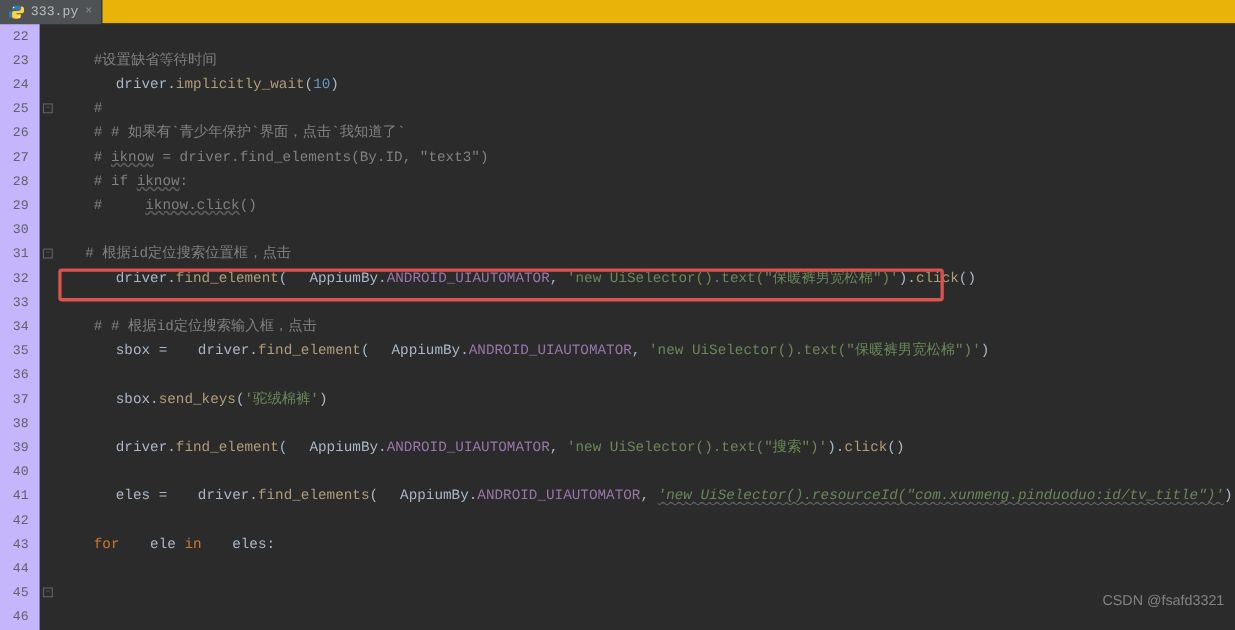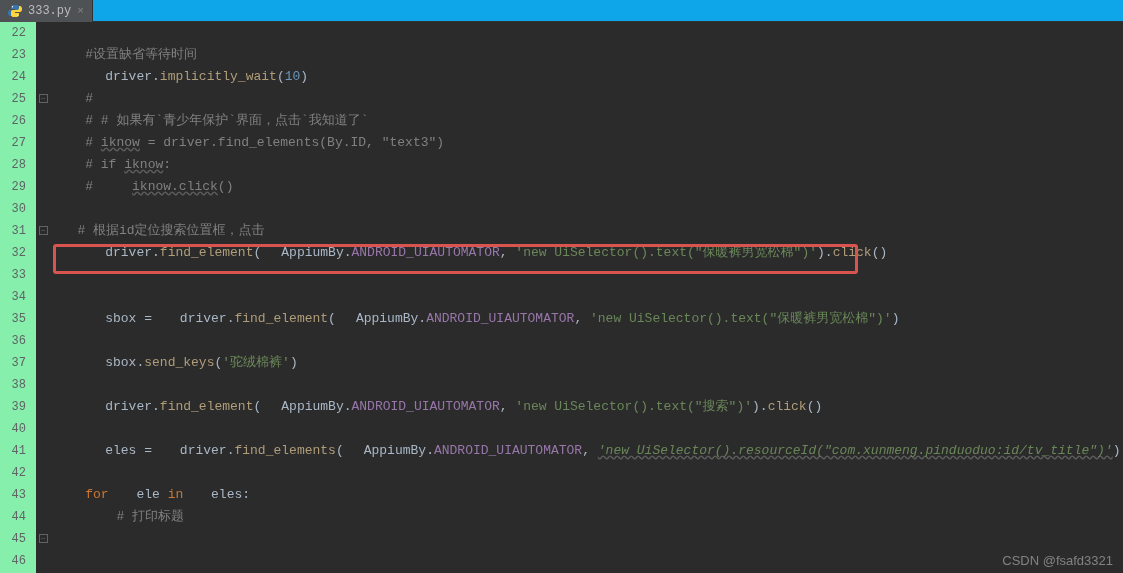--- a/index.html
+++ b/index.html
@@ -7,21 +7,21 @@
     background: #2b2b2b;
     font-family: "Consolas", "Monaco", "Courier New", monospace;
     font-size: 13px;
     color: #a9b7c6;
     width: 1123px;
     height: 573px;
     overflow: hidden;
     position: relative;
   }
   .tab-bar {
-    background: #0ea5e9;
+    background: #eab308;
     height: 22px;
     display: flex;
     align-items: center;
     border-bottom: 1px solid #323232;
   }
   .tab {
     background: #4e5254;
     height: 22px;
     display: flex;
     align-items: center;
@@ -44,21 +44,21 @@
     color: #888;
     font-size: 11px;
     cursor: pointer;
   }
   .editor {
     display: flex;
     height: calc(100% - 22px);
     background: #2b2b2b;
   }
   .gutter {
-    background: #86efac;
+    background: #c4b5fd;
     color: #606366;
     text-align: right;
     padding: 0 10px 0 4px;
     user-select: none;
     width: 36px;
     flex-shrink: 0;
   }
   .line-num {
     height: 22px;
     line-height: 22px;
@@ -105,21 +105,21 @@
   .tok-wavy { text-decoration: underline wavy rgba(128,128,128,0.6); text-decoration-skip-ink: none; }
   .highlight-box {
     position: absolute;
     border: 3px solid #d9534f;
     border-radius: 3px;
     pointer-events: none;
   }
   .watermark {
     position: absolute;
     right: 10px;
-    bottom: 5px;
+    bottom: 20px;
     color: rgba(200,200,200,0.55);
     font-size: 13px;
     font-family: sans-serif;
   }
 </style>
 </head>
 <body>
 
 <div class="tab-bar">
   <div class="tab">
@@ -188,21 +188,21 @@
     <div class="code-line"><span>    </span><span class="tok-comment"><span>#     </span><span class="tok-wavy">iknow.click</span><span>()</span></span></div>
 
     <div class="code-line"></div>
 
     <div class="code-line"><span>   </span><span class="tok-comment"># 根据id定位搜索位置框，点击</span></div>
 
     <div class="code-line"><span>    </span><span class="tok-ident">driver</span><span>.</span><span class="tok-call">find_element</span><span class="tok-paren">(</span><span class="tok-ident">AppiumBy</span><span>.</span><span class="tok-field">ANDROID_UIAUTOMATOR</span><span>, </span><span class="tok-str">'new UiSelector().text("保暖裤男宽松棉")'</span><span class="tok-paren">)</span><span>.</span><span class="tok-call">click</span><span class="tok-paren">()</span></div>
 
     <div class="code-line"></div>
 
-    <div class="code-line"><span>    </span></div>
+    <div class="code-line"><span>    </span><span class="tok-comment"># # 根据id定位搜索输入框，点击</span></div>
 
     <div class="code-line"><span>    </span><span class="tok-ident">sbox </span><span>= </span><span class="tok-ident">driver</span><span>.</span><span class="tok-call">find_element</span><span class="tok-paren">(</span><span class="tok-ident">AppiumBy</span><span>.</span><span class="tok-field">ANDROID_UIAUTOMATOR</span><span>, </span><span class="tok-str">'new UiSelector().text("保暖裤男宽松棉")'</span><span class="tok-paren">)</span></div>
 
     <div class="code-line"></div>
 
     <div class="code-line"><span>    </span><span class="tok-ident">sbox</span><span>.</span><span class="tok-call">send_keys</span><span class="tok-paren">(</span><span class="tok-str">'驼绒棉裤'</span><span class="tok-paren">)</span></div>
 
 
     <div class="code-line"></div>
 
@@ -210,19 +210,18 @@
 
     <div class="code-line"></div>
 
 
     <div class="code-line"><span>    </span><span class="tok-ident">eles </span><span>= </span><span class="tok-ident">driver</span><span>.</span><span class="tok-call">find_elements</span><span class="tok-paren">(</span><span class="tok-ident">AppiumBy</span><span>.</span><span class="tok-field">ANDROID_UIAUTOMATOR</span><span>, </span><span class="tok-str-u">'new UiSelector().resourceId("com.xunmeng.pinduoduo:id/tv_title")'</span><span class="tok-paren">)</span></div>
 
     <div class="code-line"></div>
 
     <div class="code-line"><span>    </span><span class="tok-keyword">for </span><span class="tok-ident">ele </span><span class="tok-keyword">in </span><span class="tok-ident">eles:</span></div>
 
-    <div class="code-line"><span>        </span><span class="tok-comment"># 打印标题</span></div>
 
     <div class="highlight-box" id="hlbox" style="top: 222px; left: 17px; width: 805px; height: 30px;"></div>
   </div>
 </div>
 
 <div class="watermark">CSDN @fsafd3321</div>
 
 </body></html>

